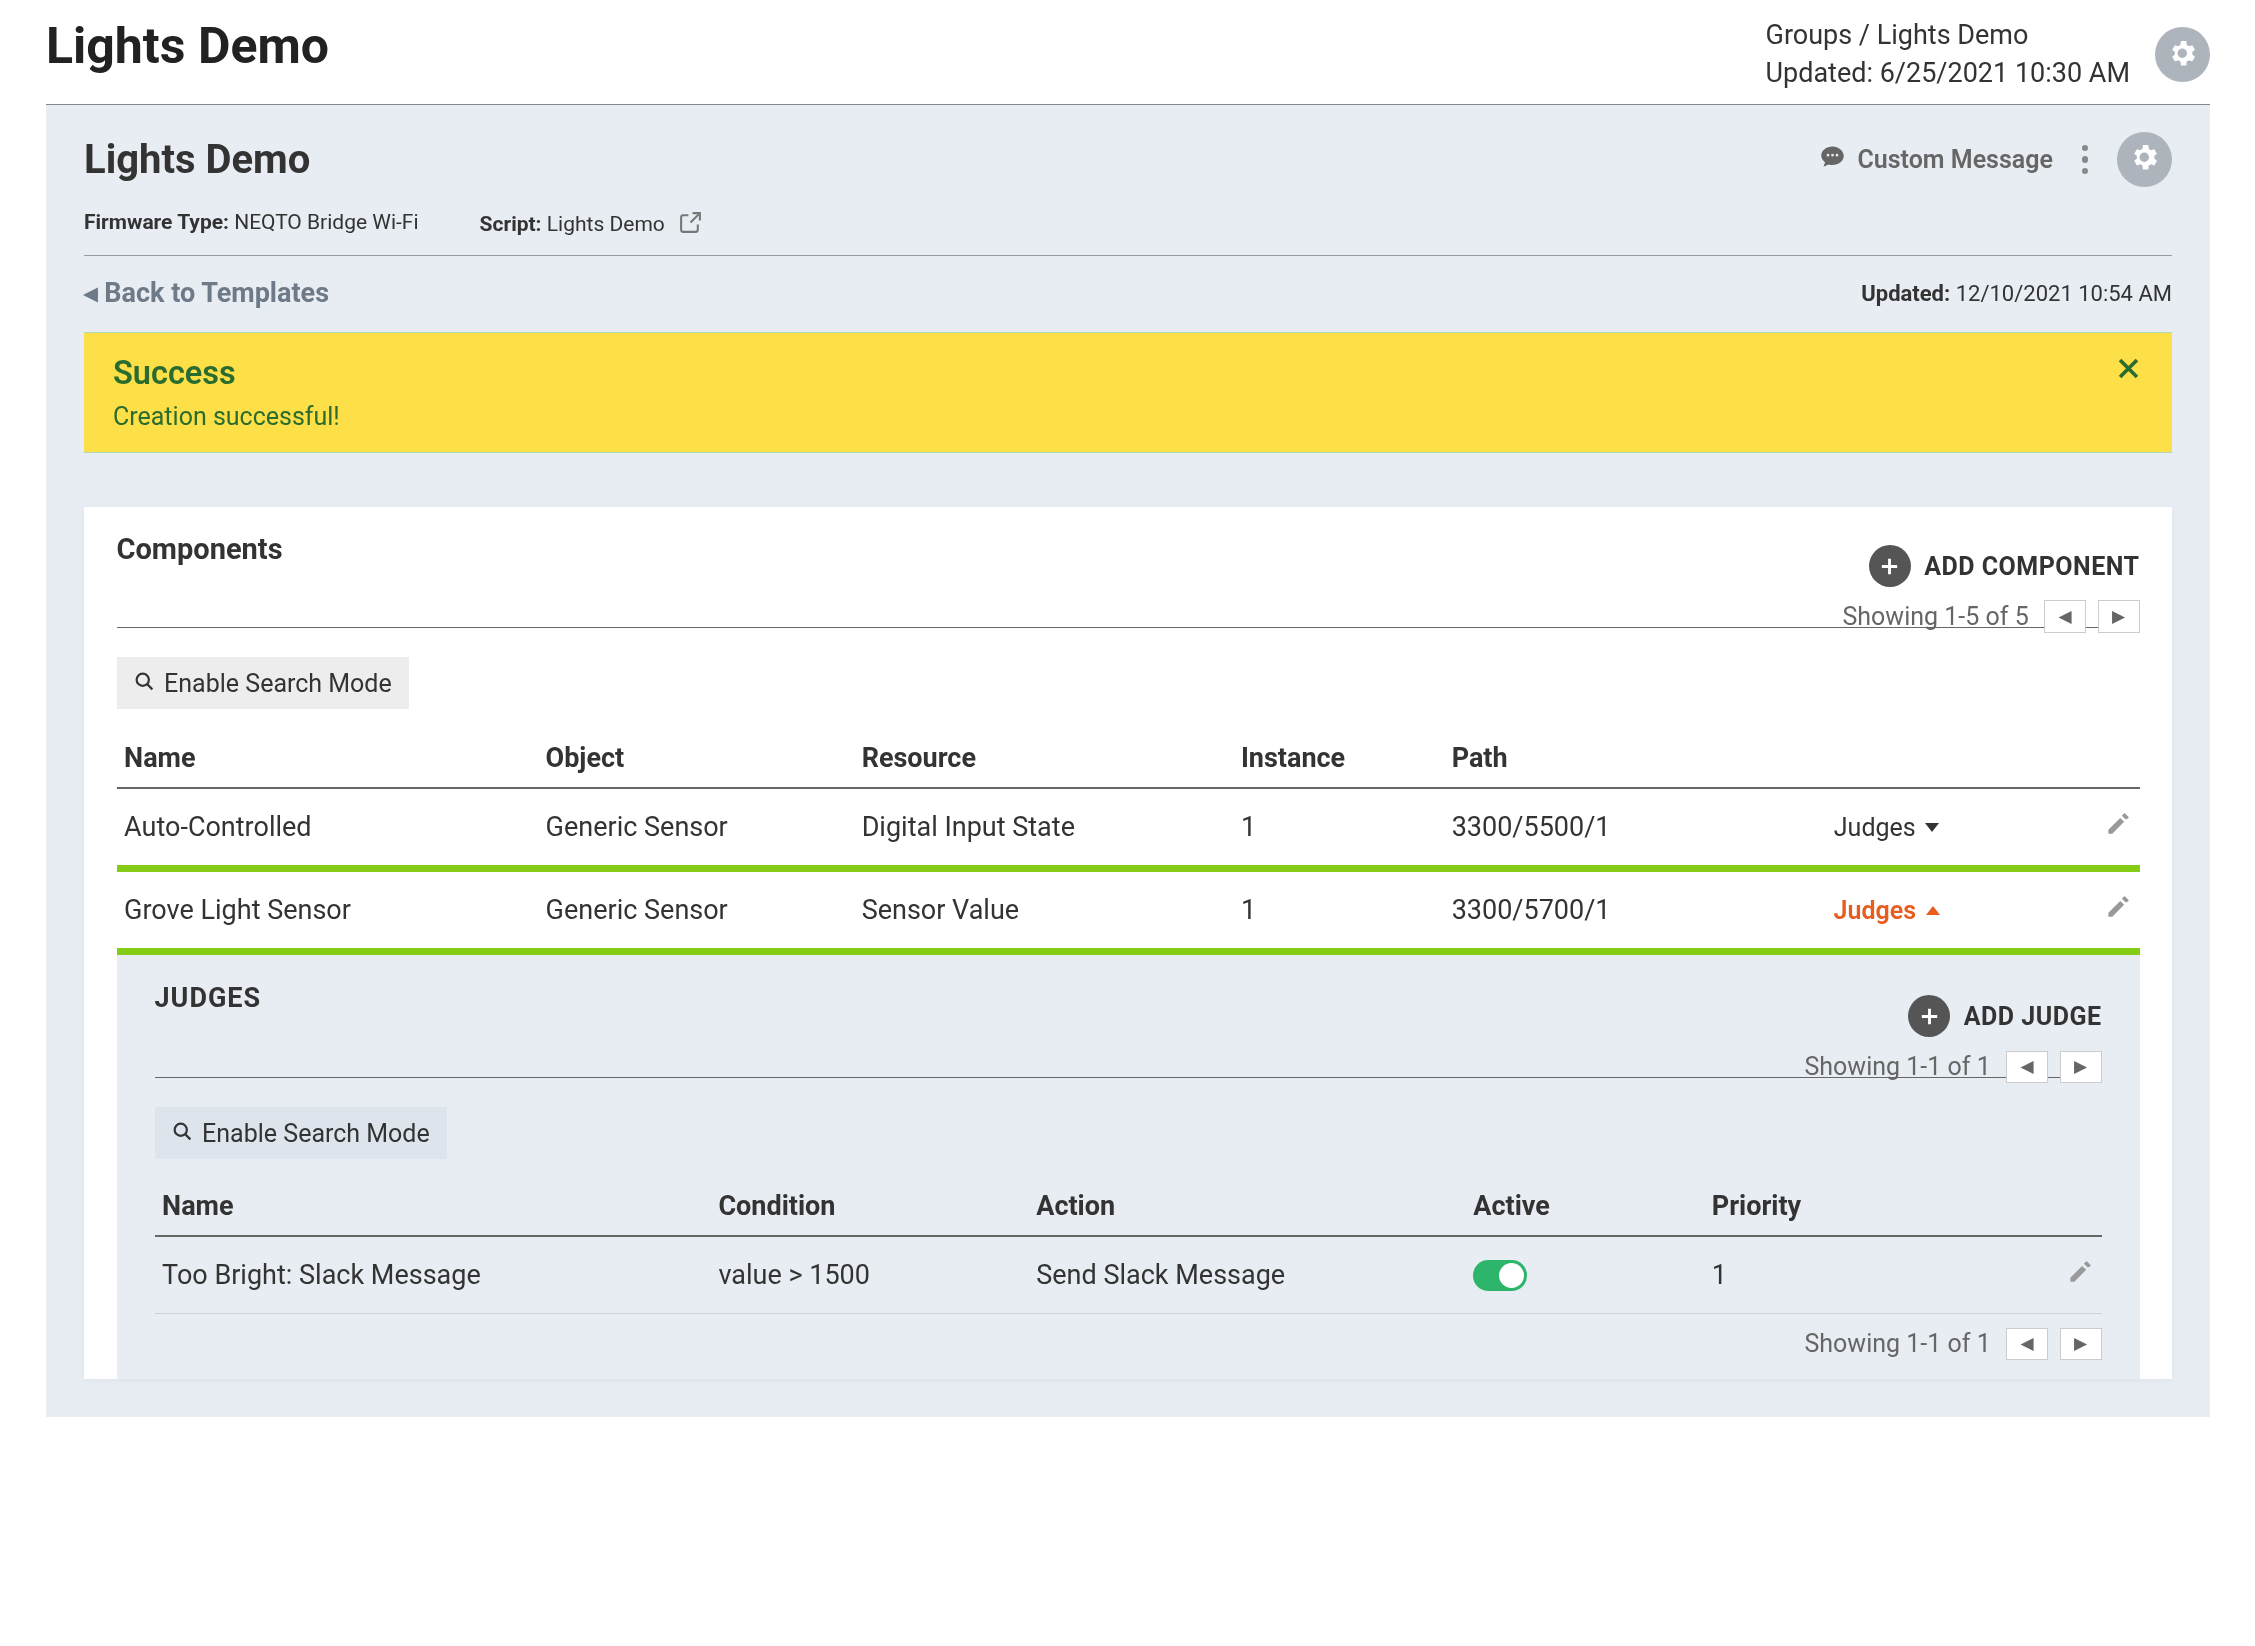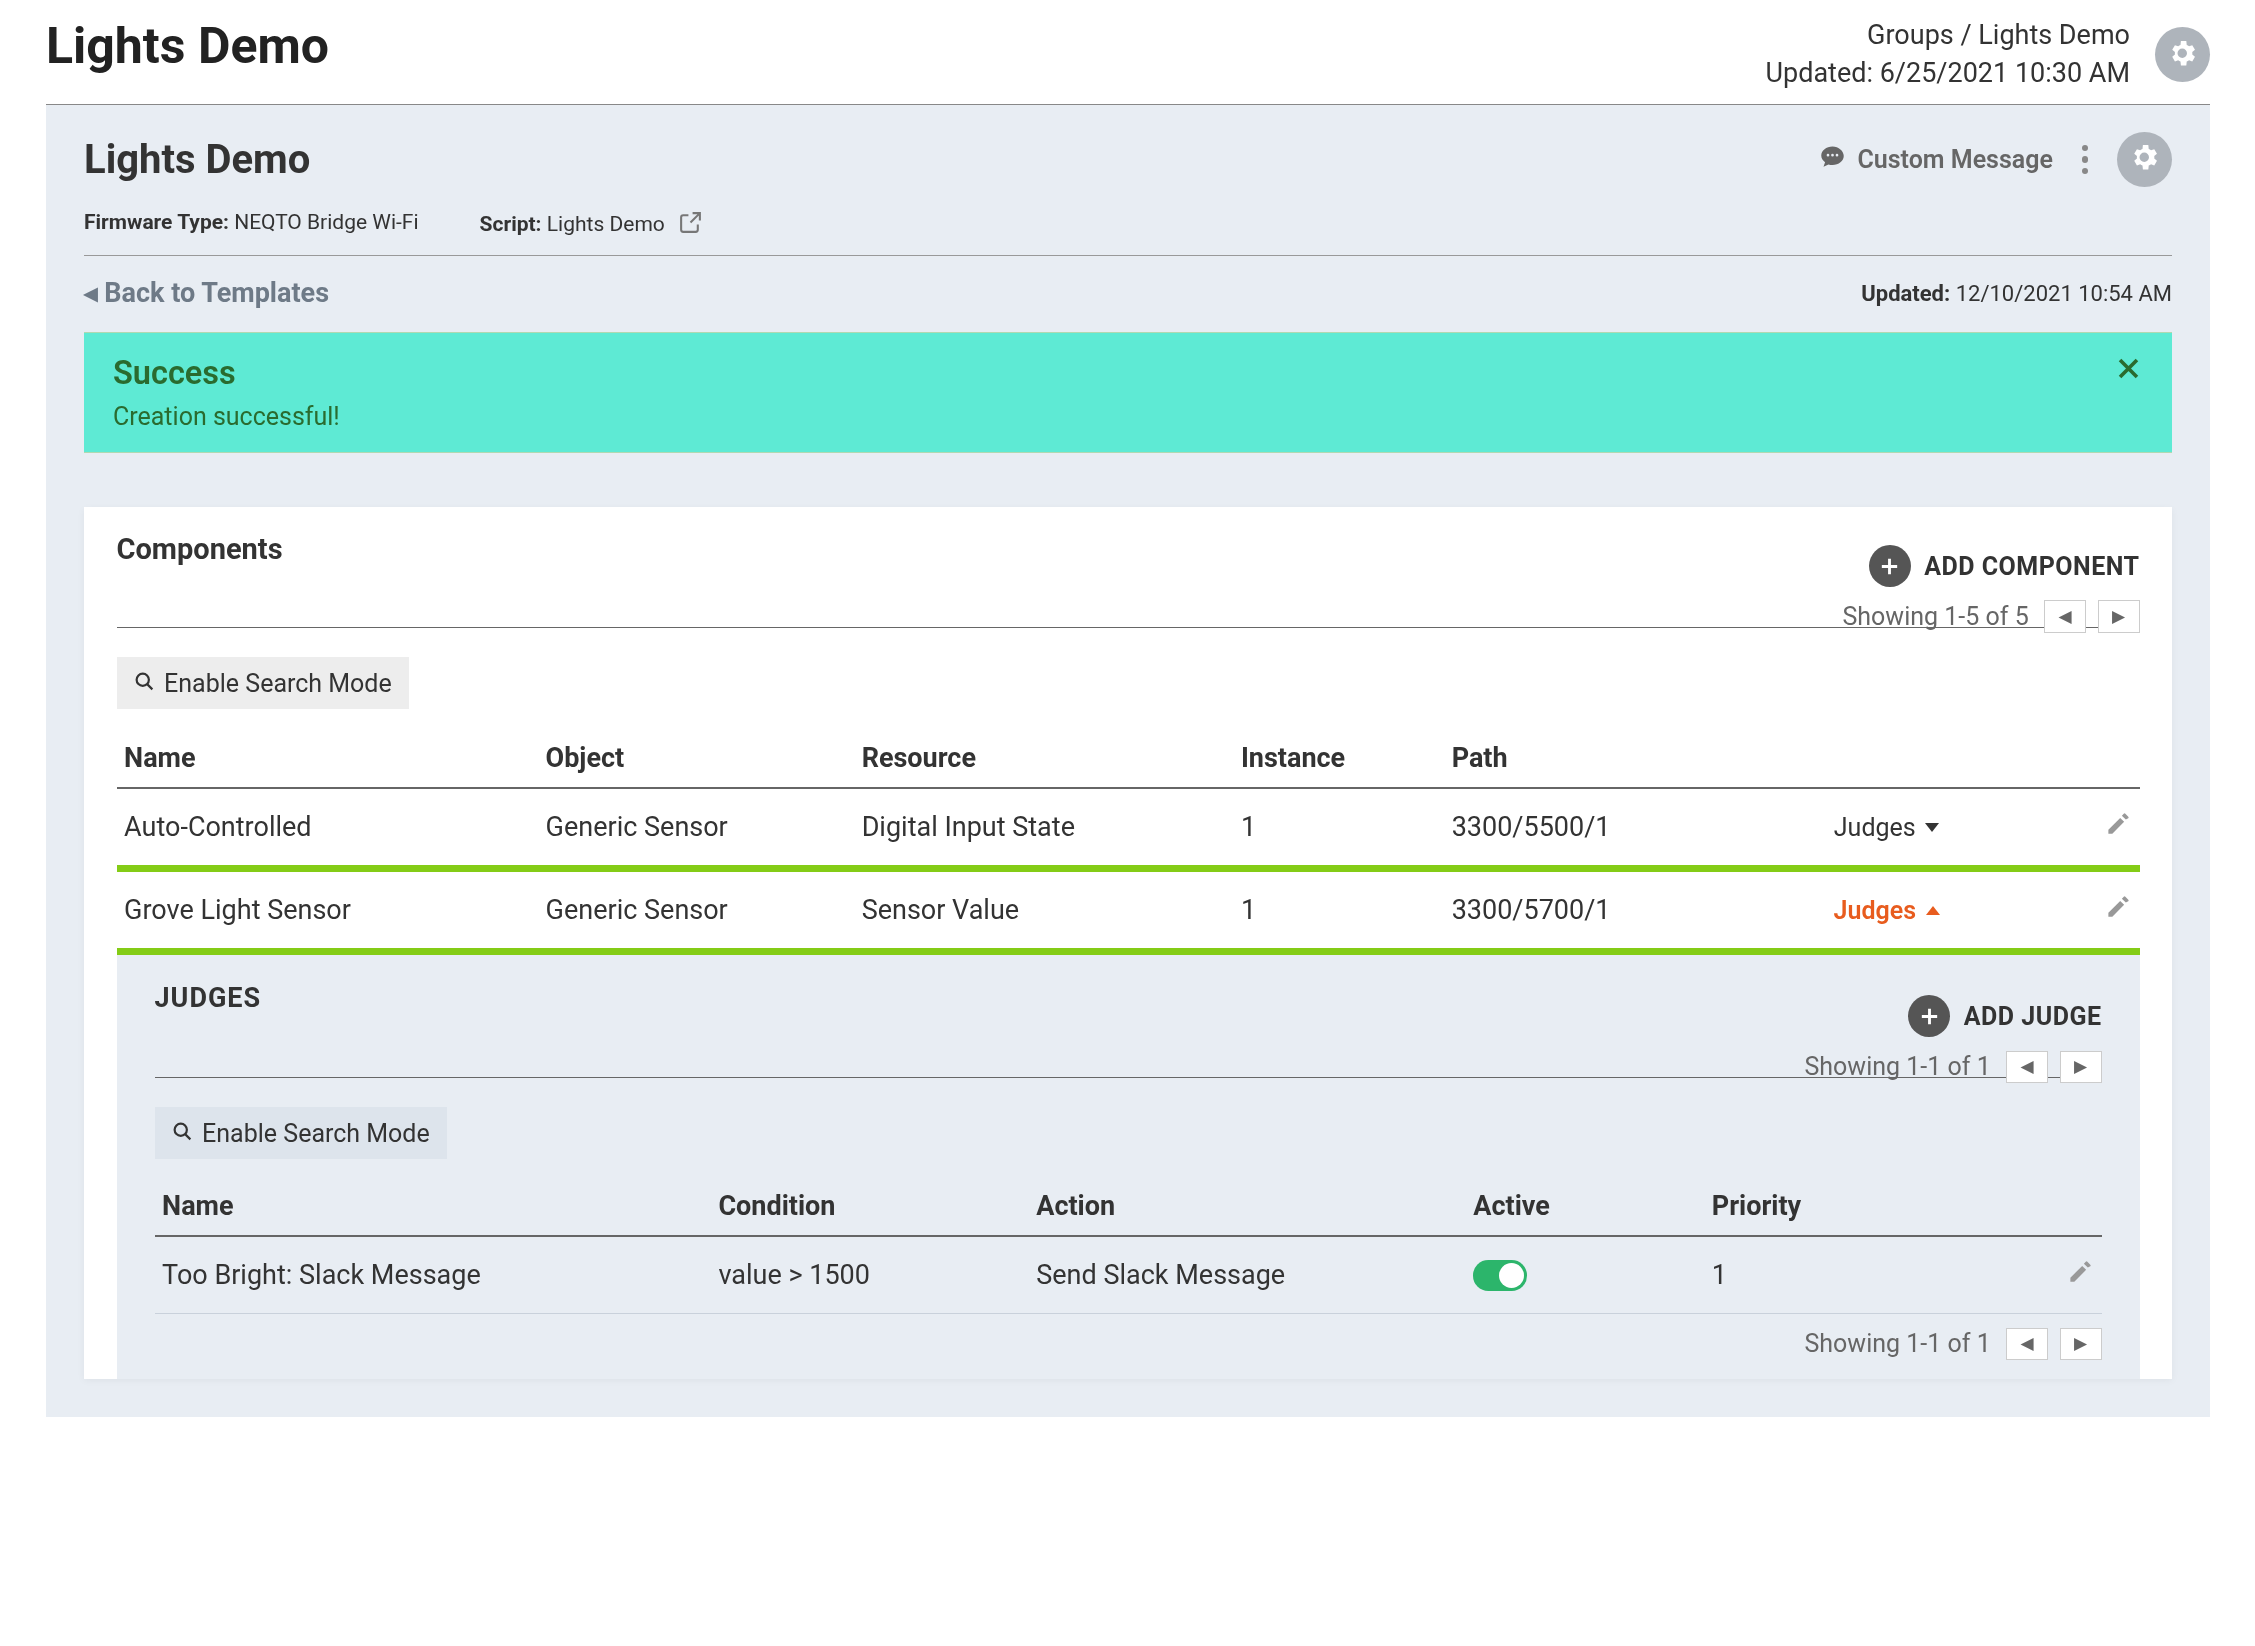--- a/index.html
+++ b/index.html
@@ -3,21 +3,21 @@
 <meta charset="utf-8">
 <style>
 * { box-sizing: border-box; margin: 0; padding: 0; }
 body { font-family: -apple-system, BlinkMacSystemFont, "Segoe UI", Roboto, Helvetica, Arial, sans-serif; background: #fff; color: #333; width:2256px; }
 .page { padding: 0 46px; }
 
 
 .top-header { display:flex; align-items:flex-start; justify-content:space-between; padding: 17px 0 11.5px 0; border-bottom:1.9px solid #888; }
 .top-title { font-size:50px; font-weight:700; color:#222; }
 .top-right { display:flex; align-items:center; gap:25px; }
-.top-meta { text-align:right; font-size:27px; color:#333; line-height:1.4; }
+.top-meta { font-size:27px; color:#333; line-height:1.4; }
 .gear-btn { width:55px; height:55px; border-radius:50%; background:#aeb4bb; display:flex; align-items:center; justify-content:center; cursor:pointer; }
 .gear-btn svg { width:32.5px; height:32.5px; fill:#fff; }
 
 
 .navbar { display:flex; gap:57px; justify-content:center; padding: 25px 0 0 0; margin-bottom:46px; }
 .nav-item { font-size:27px; font-weight:700; color:#777; letter-spacing:1px; cursor:pointer; padding-bottom:11.5px; position:relative; }
 .nav-item.active { color:#222; }
 .nav-item.active::after { content:""; position:absolute; left:0; right:0; bottom:-1.9px; height:5.7px; background:#ff3b00; }
 .nav-divider { width:1px; background:#bbb; height:29px; margin-top:1.9px; }
 
@@ -35,21 +35,21 @@
 .panel-meta strong{ font-weight:700; }
 .external-icon { display:inline-block; vertical-align:middle; margin-left:7.6px; }
 .external-icon svg{ width:25px; height:25px; stroke:#777; fill:none; stroke-width:2; }
 
 .back-row { display:flex; align-items:center; justify-content:space-between; margin-top:21px; }
 .back-link { font-size:27px; font-weight:700; color:#6e7a87; cursor:pointer; }
 .updated-right { font-size:22px; }
 .updated-right strong{ font-weight:700; }
 
 
-.alert { background:#5eead4; border-top:1px solid #b0d9b1; border-bottom:1px solid #b0d9b1; margin-top:23px; padding:21px 29px; display:flex; align-items:flex-start; justify-content:space-between;gap:44px; }
+.alert { background:#fde047; border-top:1px solid #b0d9b1; border-bottom:1px solid #b0d9b1; margin-top:23px; padding:21px 29px; display:flex; align-items:flex-start; justify-content:space-between;gap:44px; }
 .alert-body h3{ font-size:32.5px; font-weight:600; color:#2a6b2f; margin-bottom:9.6px; }
 .alert-body p{ font-size:25px; color:#2a6b2f; }
 .alert-close { cursor:pointer; }
 .alert-close svg{ width:29px; height:29px; stroke:#2a6b2f; stroke-width:3; }
 
 
 .card { background:#fff; margin-top:54px; padding:25px 32.5px 0 32.5px; box-shadow:0 1.9px 7.6px rgba(0,0,0,0.05); }
 .card-head { display:flex; align-items:flex-start; justify-content:space-between; border-bottom:1.9px solid #666; padding-bottom:7.6px; }
 .card-head h3{ font-size:29px; font-weight:700; }
 .add-area { display:flex; flex-direction:column; align-items:flex-end; gap:13.4px; position:relative; top:13.4px; }

